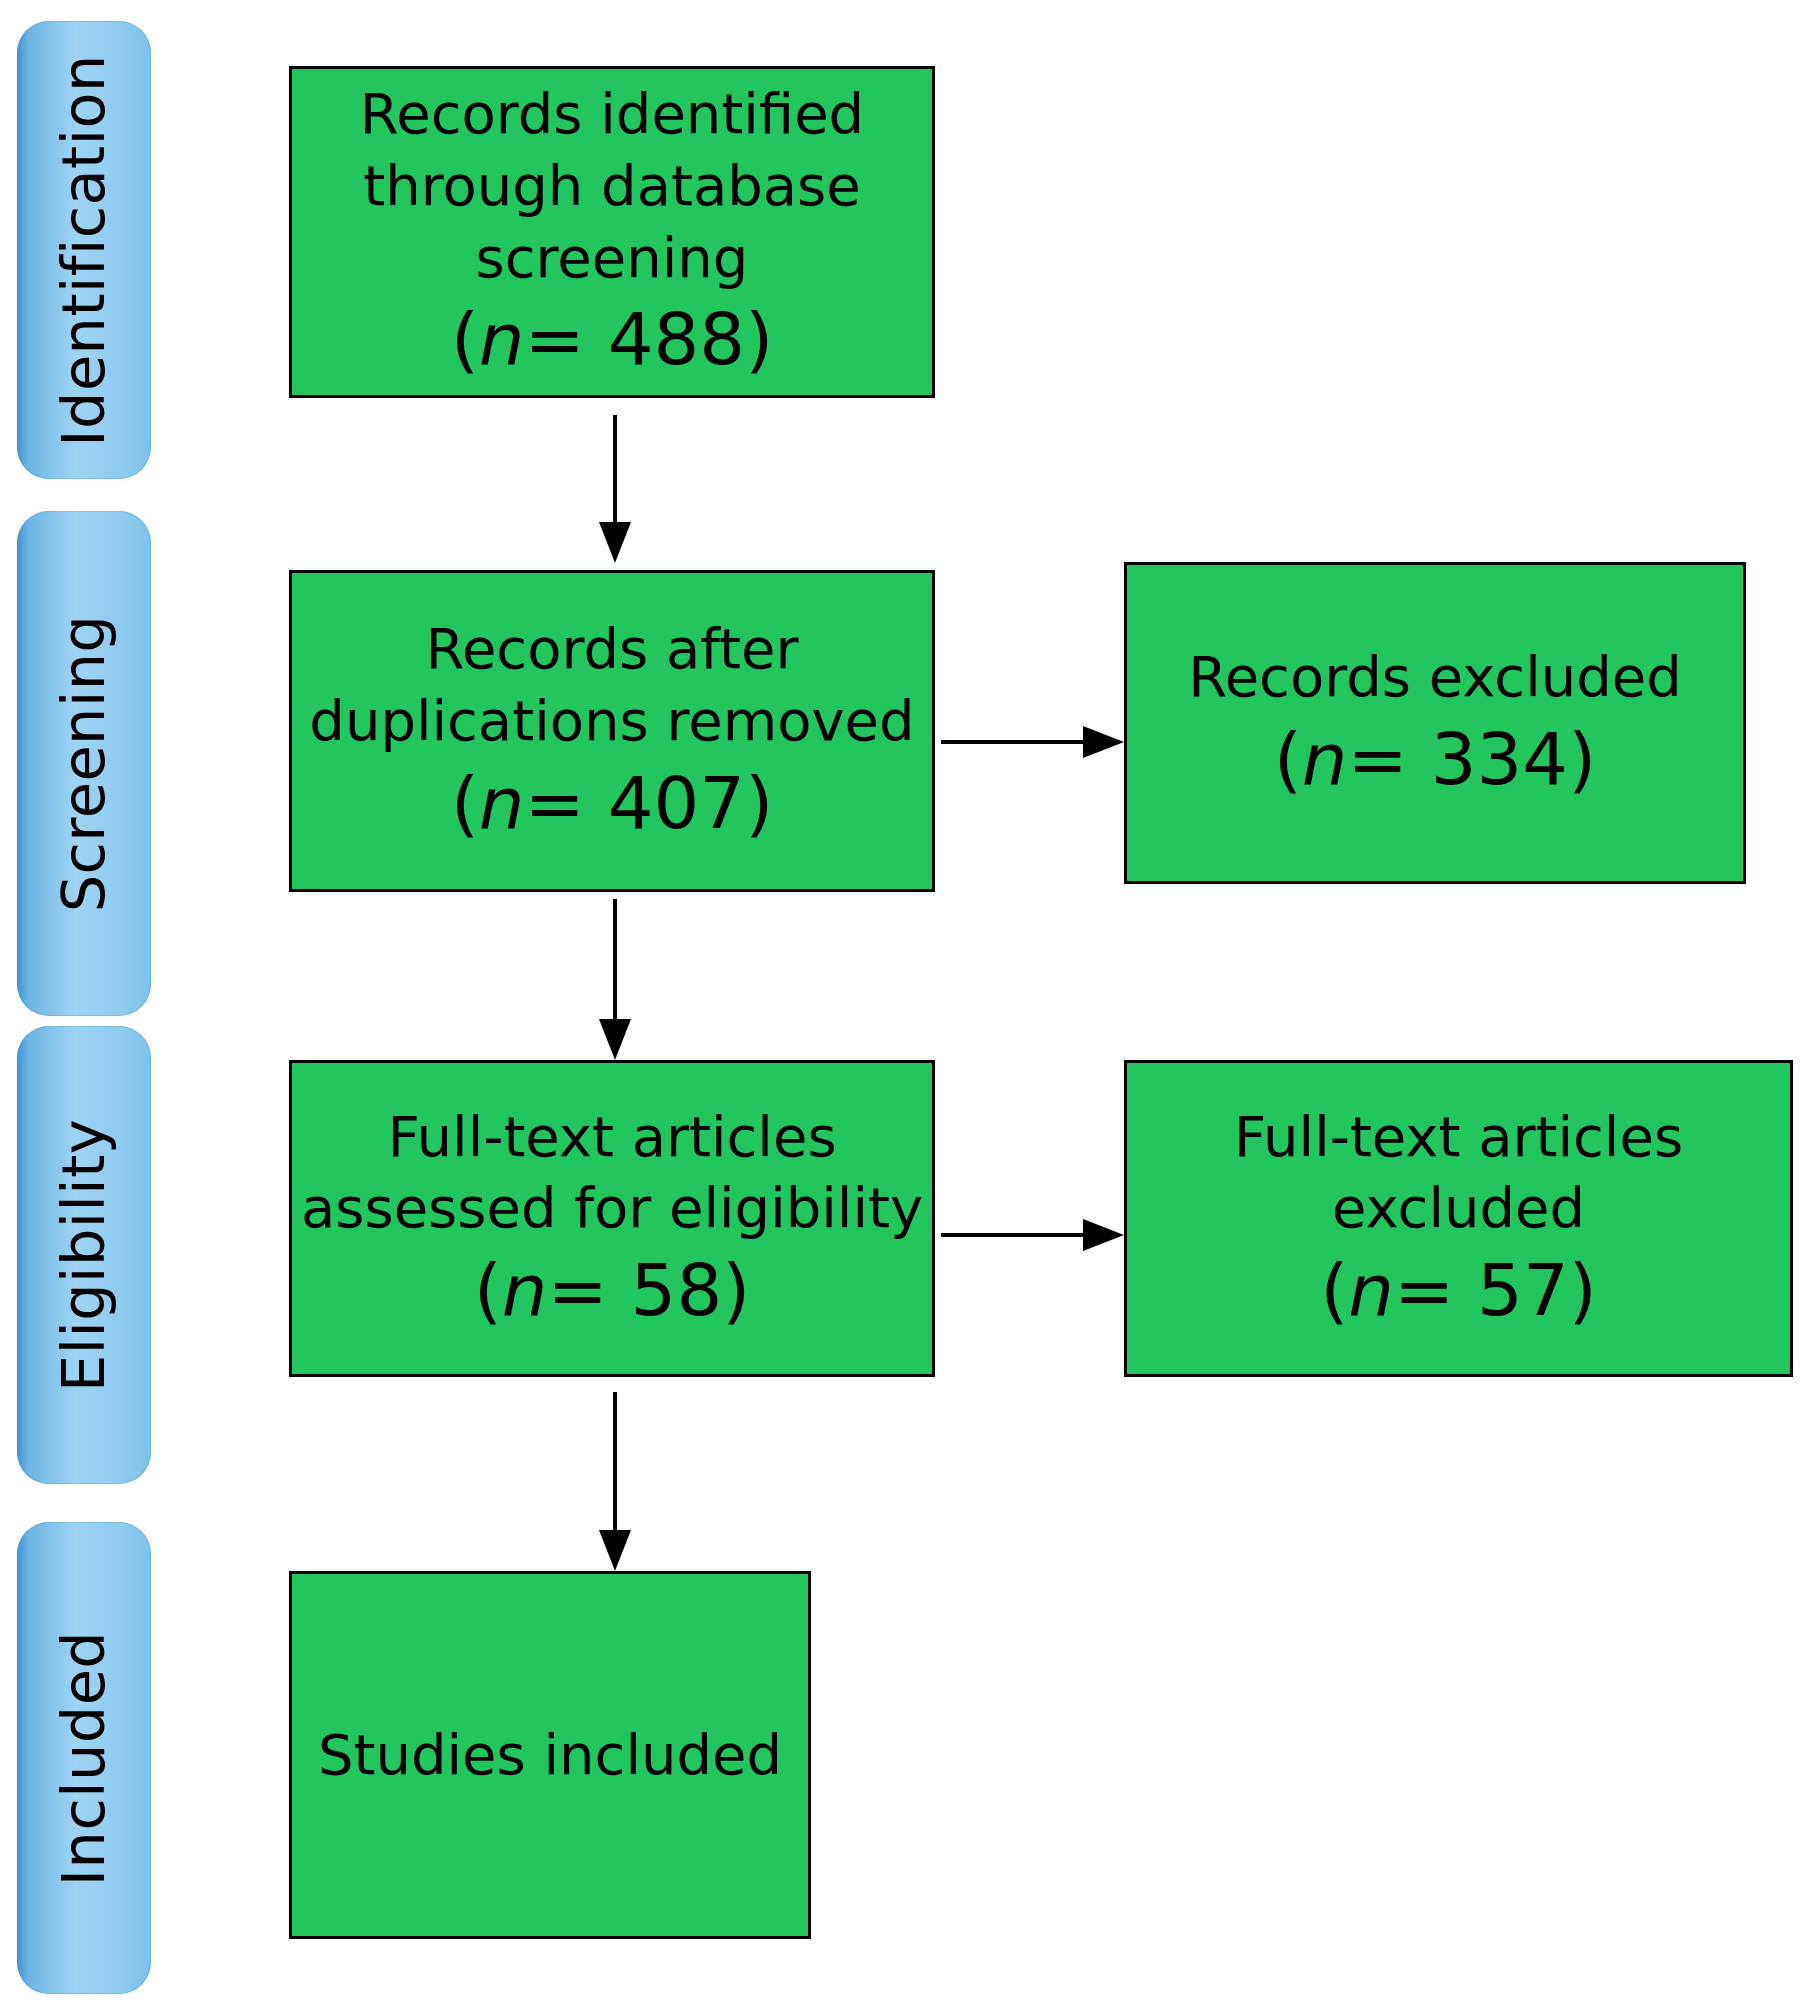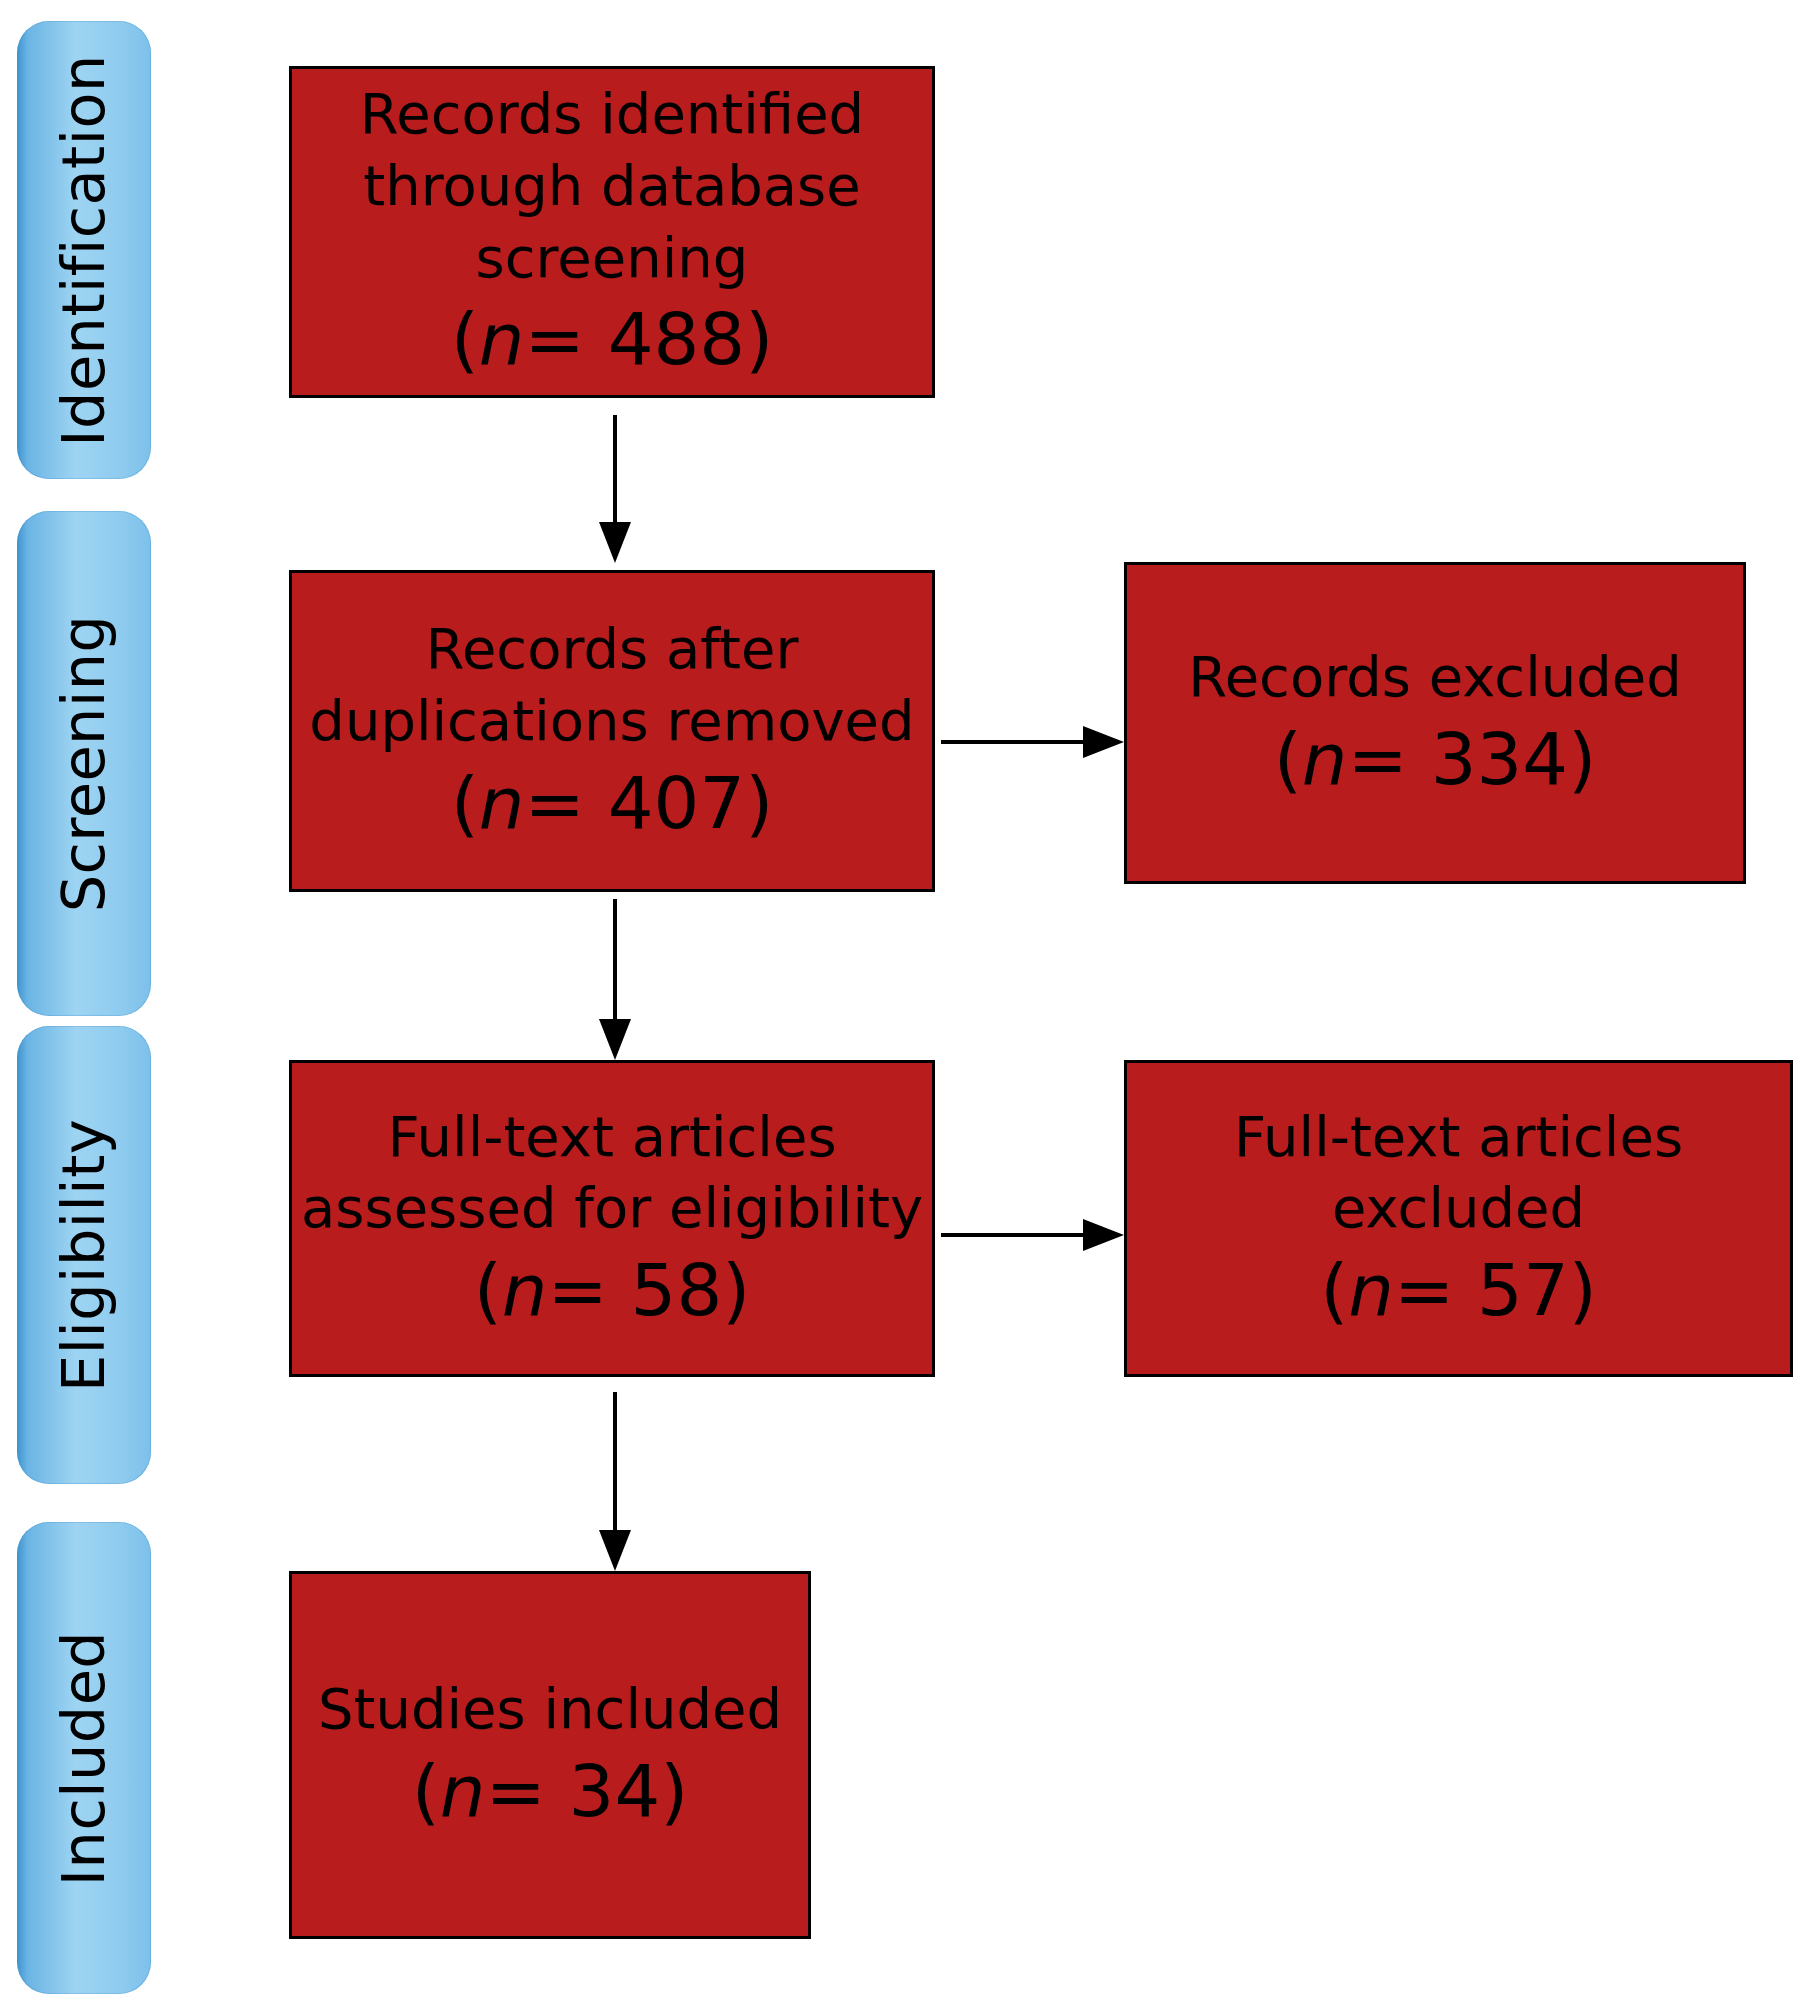--- a/index.html
+++ b/index.html
@@ -51,21 +51,21 @@
   #pill-identification { top: 21px;   height: 458px; }
   #pill-screening      { top: 511px;  height: 505px; }
   #pill-eligibility    { top: 1026px; height: 458px; }
   #pill-included       { top: 1522px; height: 472px; }
 
   
   .flow-box {
     position: absolute;
     box-sizing: border-box;
     border: 3.8px solid #000000;
-    background: #b91c1c;
+    background: #22c55e;
     display: flex;
     flex-direction: column;
     align-items: center;
     justify-content: center;
     text-align: center;
     padding: 7.5px 13.5px;
   }
   .flow-box .box-line {
     font-size: 56px;
     line-height: 1.28;
@@ -198,21 +198,20 @@
   </div>
 
   <div class="flow-box" id="box-fulltext-excluded">
     <div class="box-line">Full-text articles</div>
     <div class="box-line">excluded</div>
     <div class="box-count"><span>(</span><span class="nvar">n</span><span>= 57)</span></div>
   </div>
 
   <div class="flow-box" id="box-studies-included">
     <div class="box-line">Studies included</div>
-    <div class="box-count"><span>(</span><span class="nvar">n</span><span>= 34)</span></div>
   </div>
 
   <div class="arrow-v" id="arrow-id-to-screen">
     <div class="shaft"></div>
     <div class="head"></div>
   </div>
 
   <div class="arrow-v" id="arrow-screen-to-elig">
     <div class="shaft"></div>
     <div class="head"></div>

